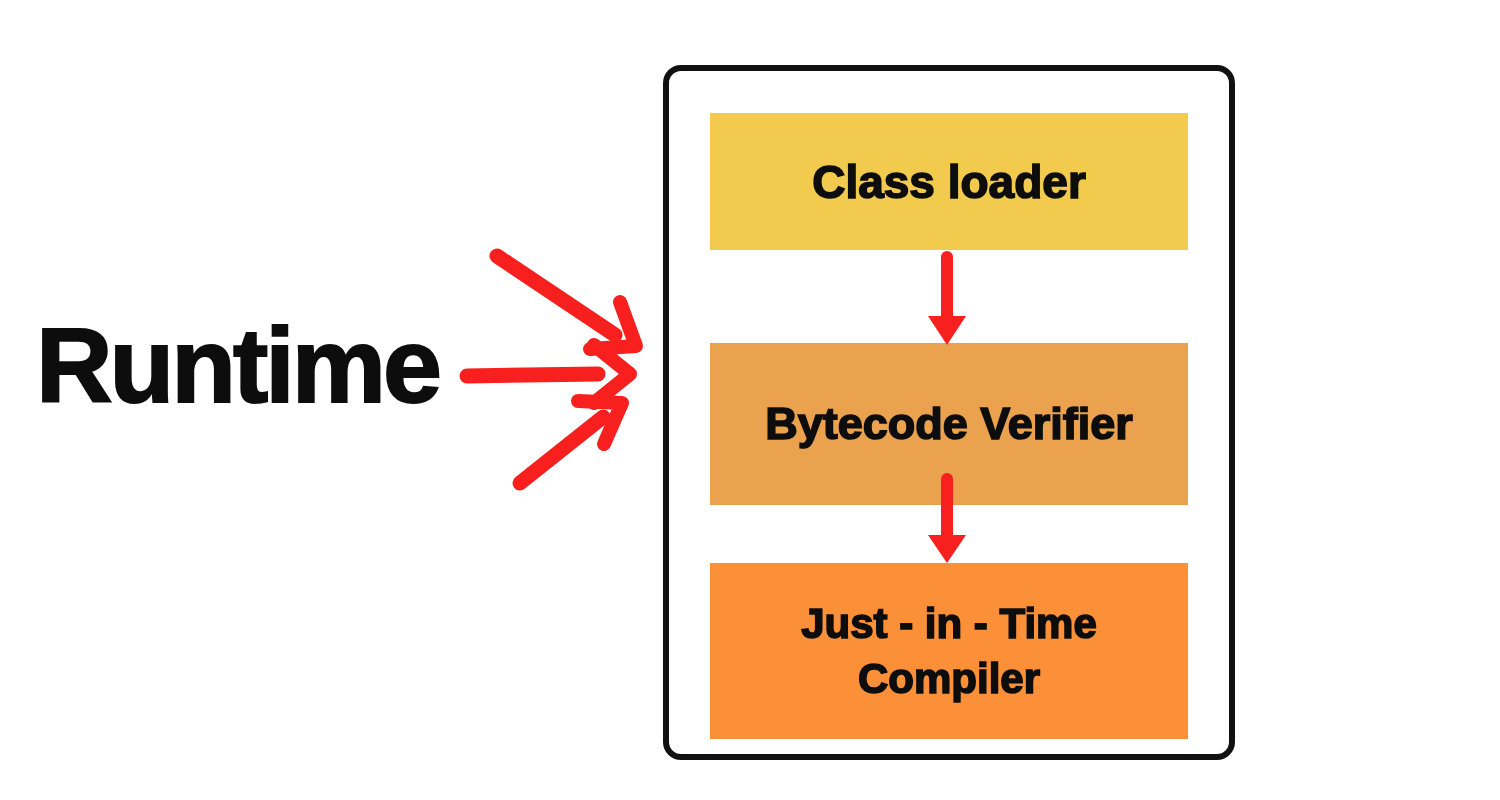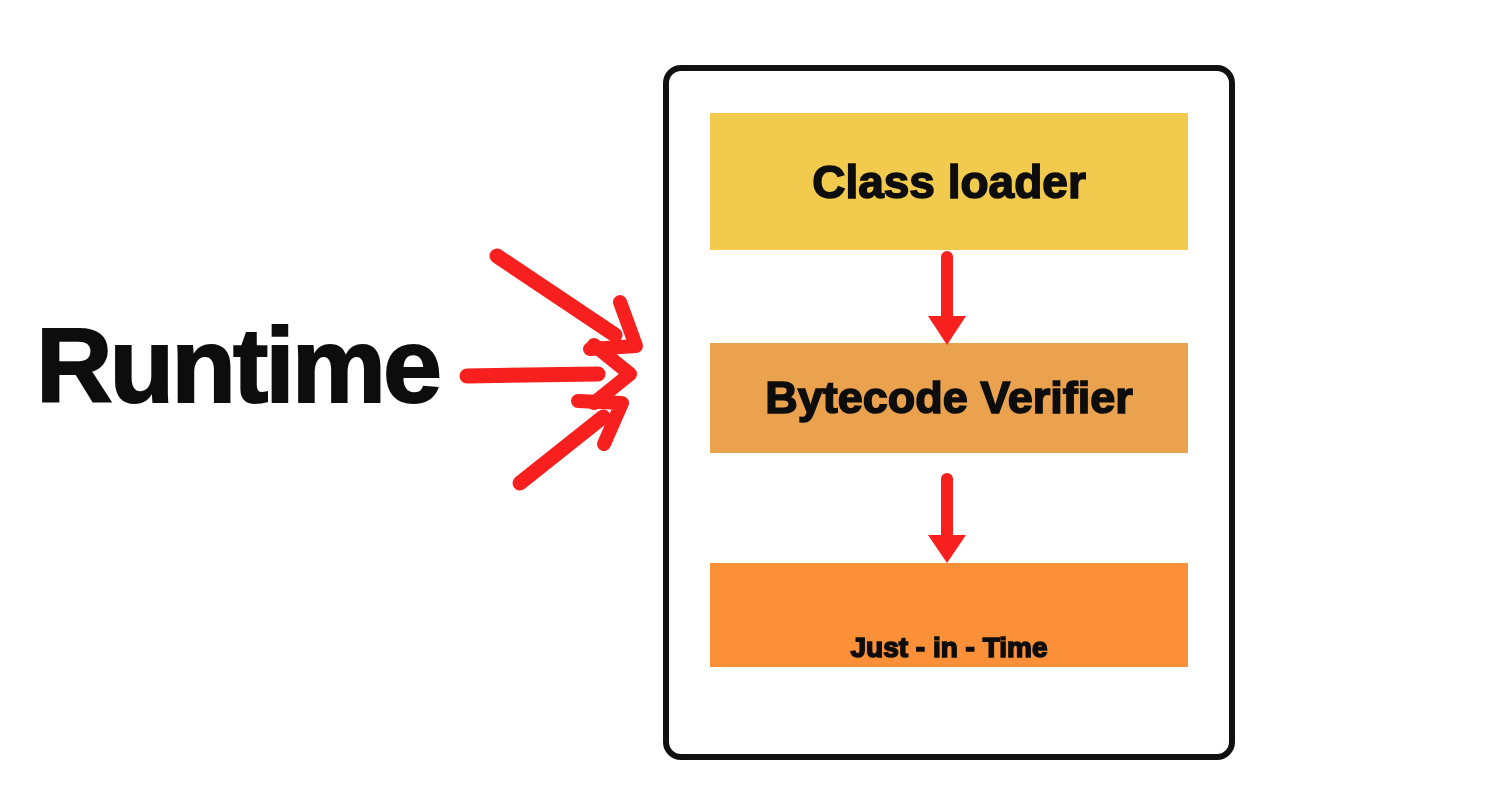--- a/index.html
+++ b/index.html
@@ -40,22 +40,22 @@
     display: flex;
     flex-direction: column;
     align-items: center;
     justify-content: center;
     color: #0d0d0d;
     font-weight: bold;
     -webkit-text-stroke: 1.6px #0d0d0d;
     text-align: center;
   }
   .stage-1 { top: 113px; height: 137px; font-size: 46px; }
-  .stage-2 { top: 343px; height: 110px; font-size: 45px; }
-  .stage-3 { top: 563px; height: 104px; font-size: 28px; line-height: 1.32; justify-content: flex-end; }
+  .stage-2 { top: 343px; height: 162px; font-size: 45px; }
+  .stage-3 { top: 563px; height: 176px; font-size: 42px; line-height: 1.32; }
 
   .arrow-layer {
     position: absolute;
     left: 0; top: 0;
     width: 1500px; height: 800px;
     pointer-events: none;
   }
 </style>
 </head>
 <body>
@@ -69,20 +69,21 @@
   <div class="stage stage-1" style="background-color: rgb(242, 203, 78);">
     <span>Class loader</span>
   </div>
 
   <div class="stage stage-2" style="background-color: rgb(234, 162, 79);">
     <span>Bytecode Verifier</span>
   </div>
 
   <div class="stage stage-3" style="background-color: rgb(251, 144, 56);">
     <span>Just - in - Time</span>
+    <span>Compiler</span>
   </div>
 
   <svg class="arrow-layer" viewBox="0 0 1500 800" xmlns="http://www.w3.org/2000/svg">
 
     <g fill="none" stroke-linecap="round" stroke-linejoin="round">
 
       <path d="M497,256 L615,335" stroke-width="15" stroke="#F8201E"></path>
       <path d="M620,302 L636,346 L590,349" stroke-width="14" stroke="#F8201E"></path>
 
       <path d="M467,376 L598,374" stroke-width="15" stroke="#F8201E"></path>

